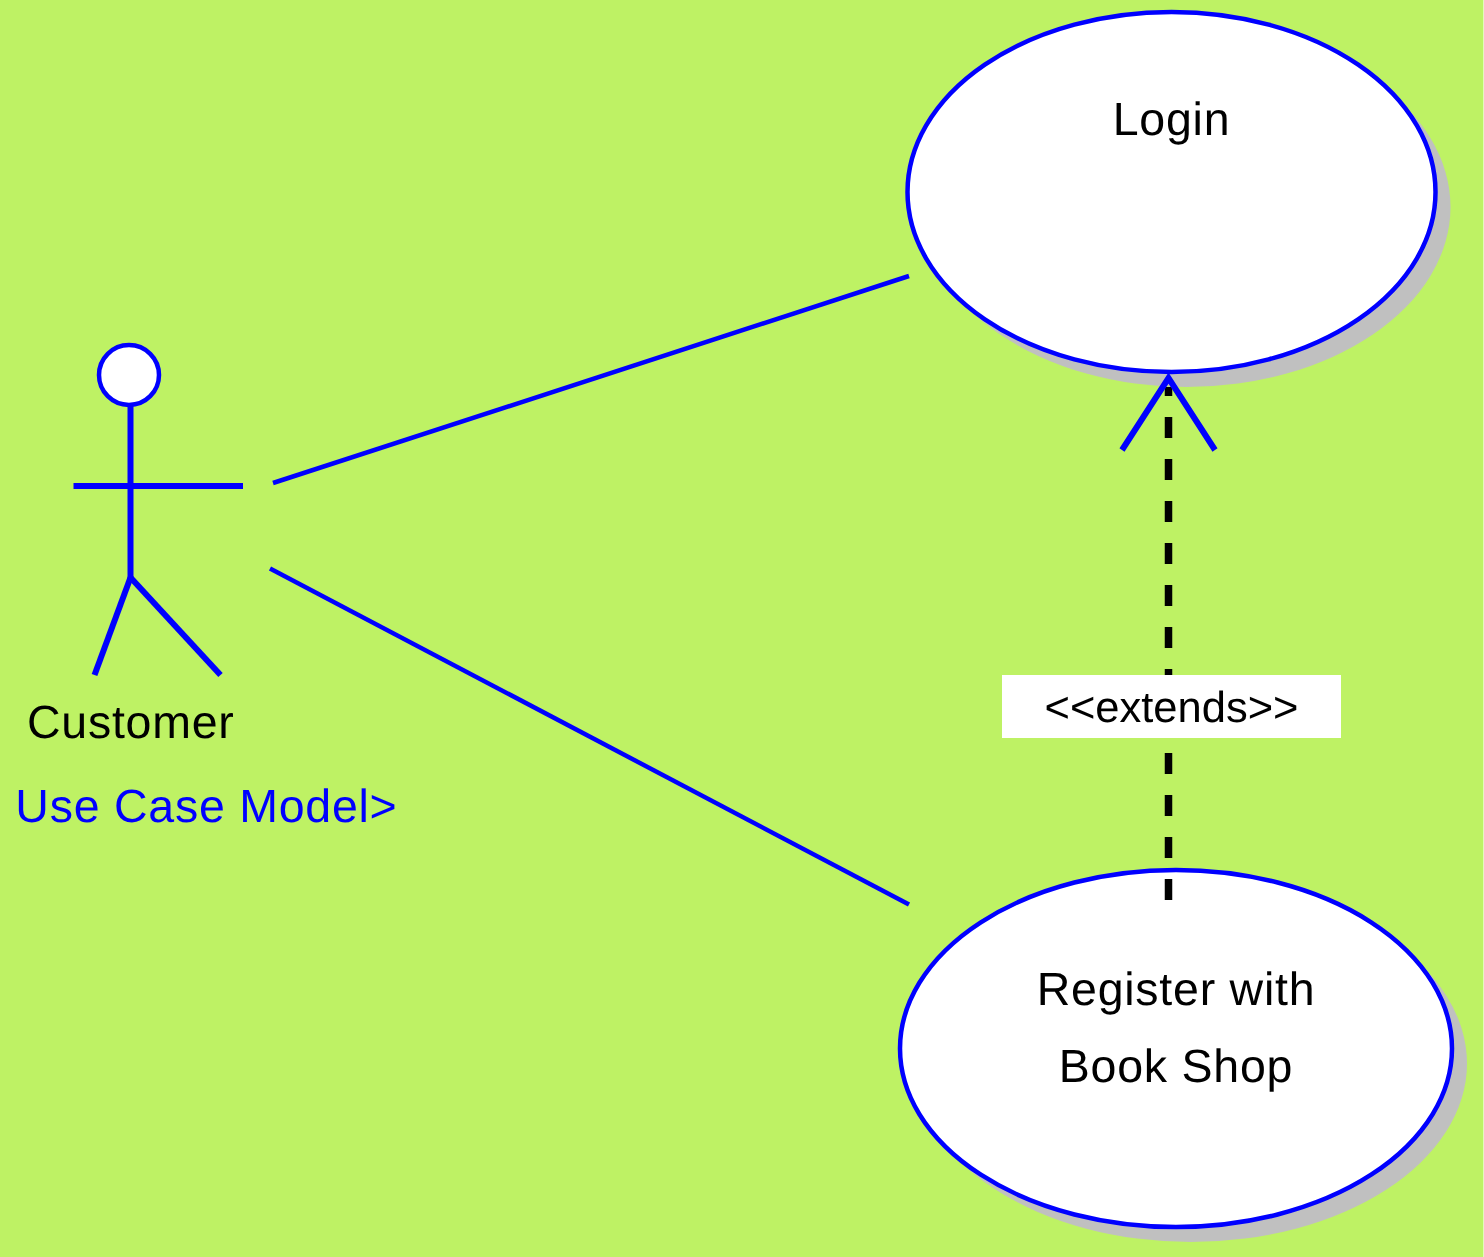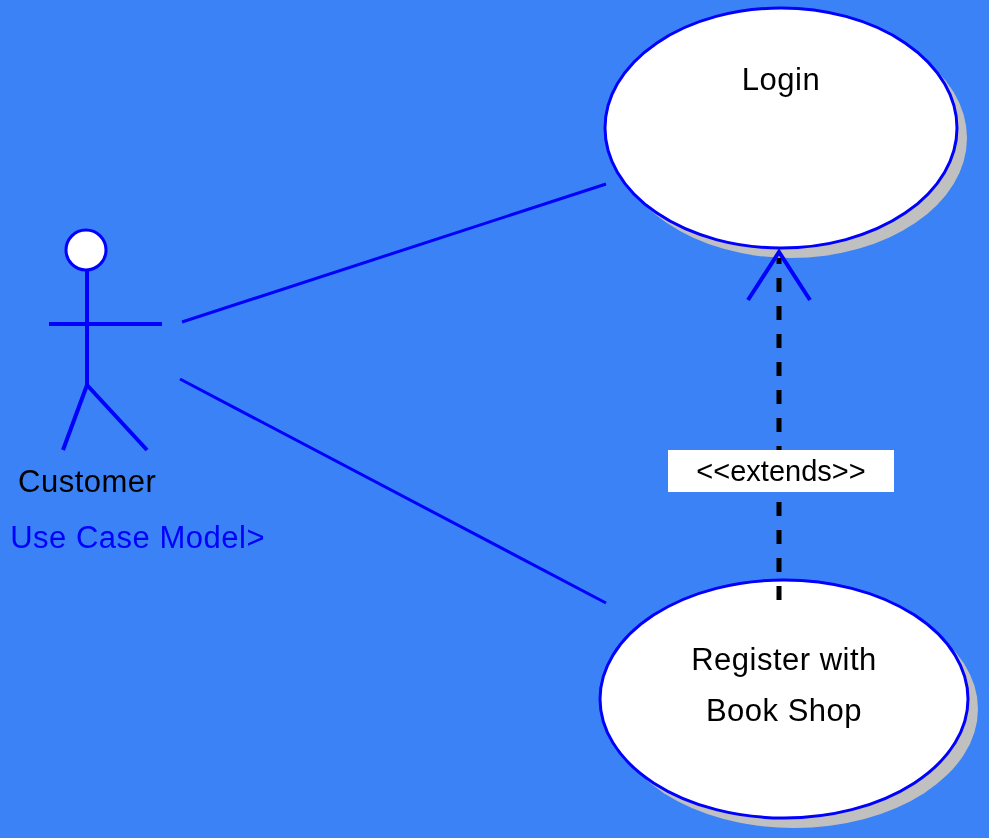--- a/index.html
+++ b/index.html
@@ -10,21 +10,21 @@
   body {
     width: 989px;
     height: 838px;
     overflow: hidden;
     font-family: "Liberation Sans", sans-serif;
   }
   #diagram-canvas {
     position: relative;
     width: 989px;
     height: 838px;
-    background: #3b82f6;
+    background: #bef264;
   }
   #uml-svg {
     position: absolute;
     left: 0;
     top: 0;
     width: 989px;
     height: 838px;
     display: block;
   }
   .uc-label {

